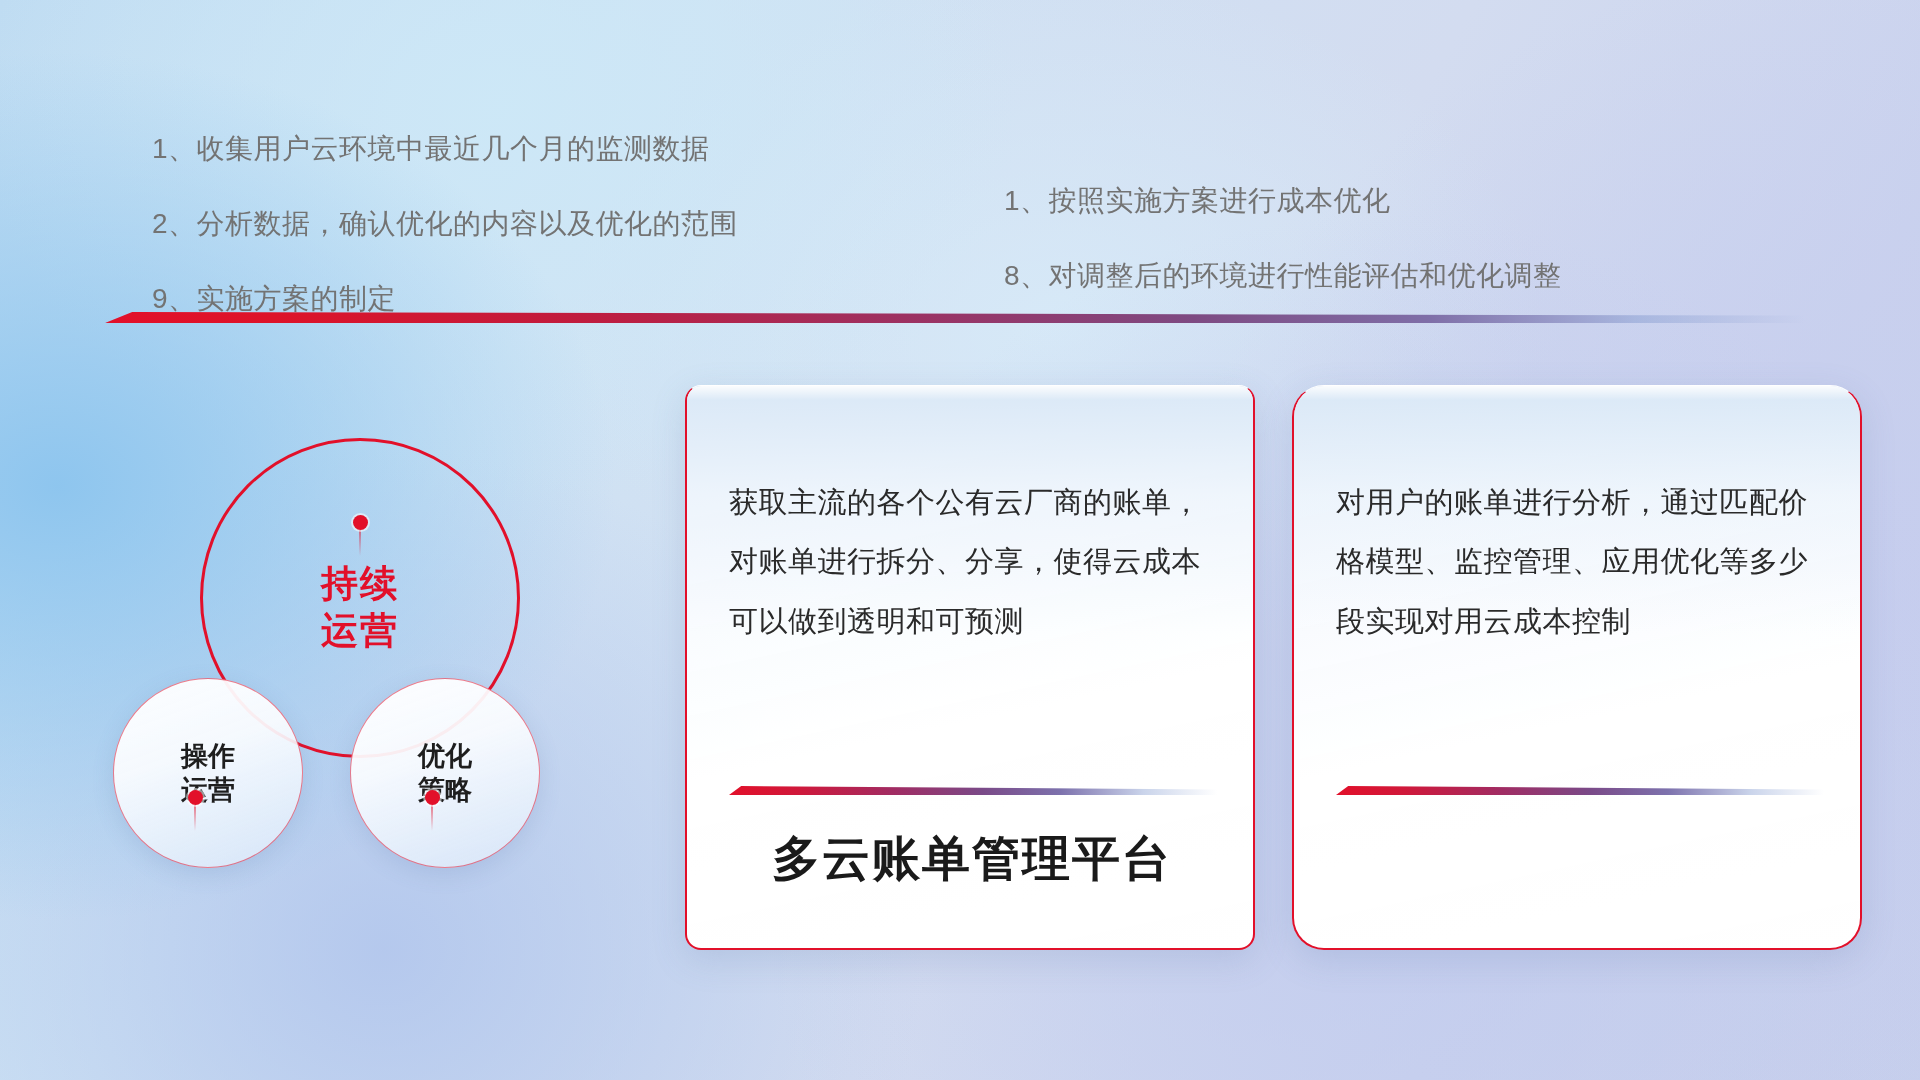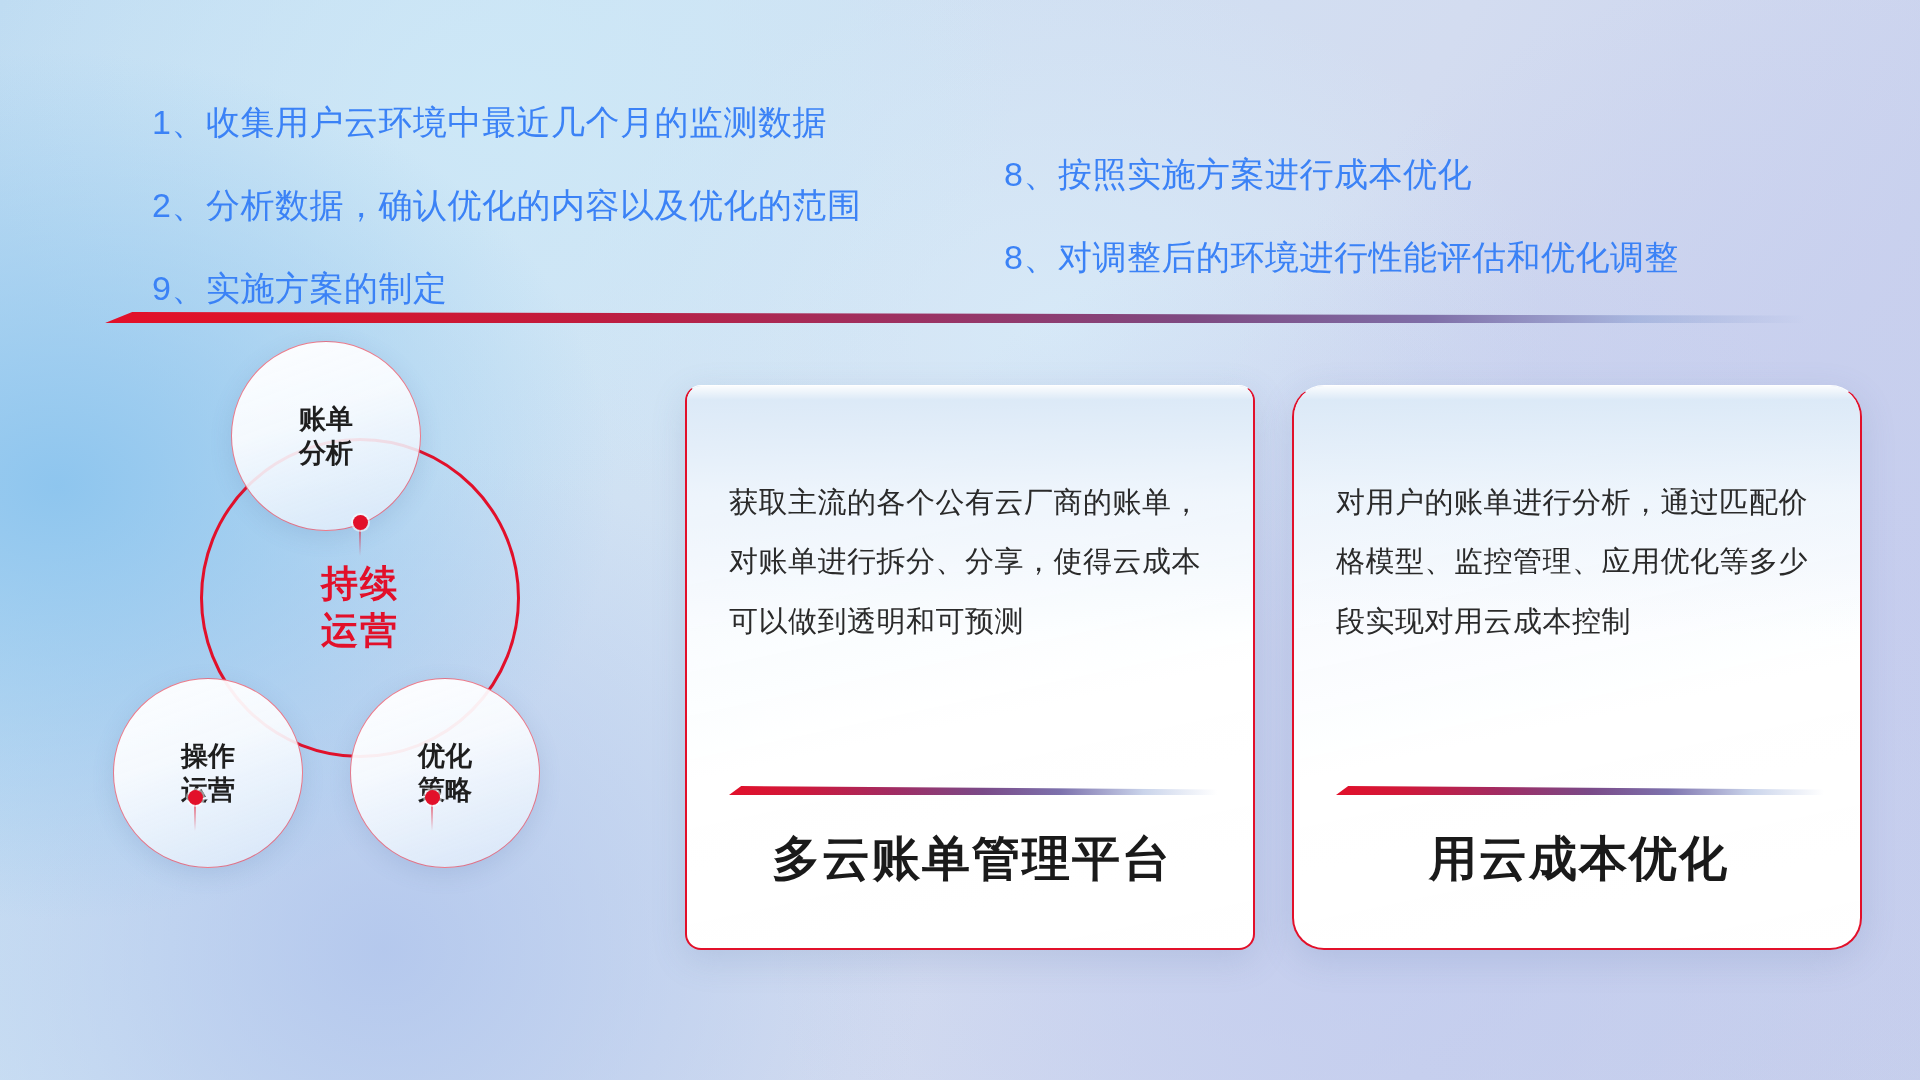--- a/index.html
+++ b/index.html
@@ -13,21 +13,21 @@
       radial-gradient(ellipse 900px 700px at 3% 45%,  rgba(139,196,238,0.95) 0%, rgba(139,196,238,0) 62%),
       radial-gradient(ellipse 800px 620px at 26% 10%, rgba(205,232,247,0.95) 0%, rgba(205,232,247,0) 65%),
       radial-gradient(ellipse 820px 760px at 20% 88%, rgba(176,196,236,0.85) 0%, rgba(176,196,236,0) 66%),
       radial-gradient(ellipse 900px 900px at 72% 78%, rgba(193,203,238,0.80) 0%, rgba(193,203,238,0) 70%),
       radial-gradient(ellipse 1000px 900px at 99% 55%, rgba(198,205,238,0.92) 0%, rgba(198,205,238,0) 72%),
       radial-gradient(ellipse 700px 500px at 55% 30%, rgba(215,234,248,0.9) 0%, rgba(215,234,248,0) 70%),
       linear-gradient(120deg, #bfdcf2 0%, #cfe3f4 28%, #d3dcf0 58%, #cbd3ee 80%, #c6cfec 100%);
   }
 
   
-  .bullets        { position:absolute; color:#3b82f6; font-size:34px; letter-spacing:0.5px; }
+  .bullets        { position:absolute; color:#737373; font-size:28px; letter-spacing:0.5px;margin-top:30px; }
   .bullets .row   { white-space:nowrap; }
   #bullets-left   { left:152px; top:100px; }
   #bullets-left  .row { margin-bottom:37px; }
   #bullets-right  { left:1004px; top:152px; }
   #bullets-right .row { margin-bottom:37px; }
 
   
   #divider {
     position:absolute; left:105px; top:312px; width:1700px; height:11px;
     background:linear-gradient(90deg,
@@ -126,41 +126,35 @@
 </head>
 <body>
 
 <div class="bullets" id="bullets-left">
   <div class="row">1、收集用户云环境中最近几个月的监测数据</div>
   <div class="row">2、分析数据，确认优化的内容以及优化的范围</div>
   <div class="row">9、实施方案的制定</div>
 </div>
 
 <div class="bullets" id="bullets-right">
-  <div class="row">8、按照实施方案进行成本优化</div>
+  <div class="row">1、按照实施方案进行成本优化</div>
   <div class="row">8、对调整后的环境进行性能评估和优化调整</div>
 </div>
 
 <div id="divider"></div>
 
 <div id="diagram">
 
   <div class="ring" id="ring-main"></div>
 
   <div id="center-label">
     <div>持续</div>
     <div>运营</div>
   </div>
 
-  <div class="bubble" id="bubble-top">
-    <div>
-      <div>账单</div>
-      <div>分析</div>
-    </div>
-  </div>
 
   <div class="bubble" id="bubble-left">
     <div>
       <div>操作</div>
       <div>运营</div>
     </div>
   </div>
 
   <div class="bubble" id="bubble-right">
     <div>
@@ -184,14 +178,13 @@
   <div class="card-body">获取主流的各个公有云厂商的账单，对账单进行拆分、分享，使得云成本可以做到透明和可预测</div>
   <div class="card-rule"></div>
   <div class="card-title">多云账单管理平台</div>
 </div>
 
 <div class="card" id="card-2">
   <div class="card-top-fade"></div>
   <div class="card-top-border"></div>
   <div class="card-body">对用户的账单进行分析，通过匹配价格模型、监控管理、应用优化等多少段实现对用云成本控制</div>
   <div class="card-rule"></div>
-  <div class="card-title">用云成本优化</div>
 </div>
 
 </body></html>

